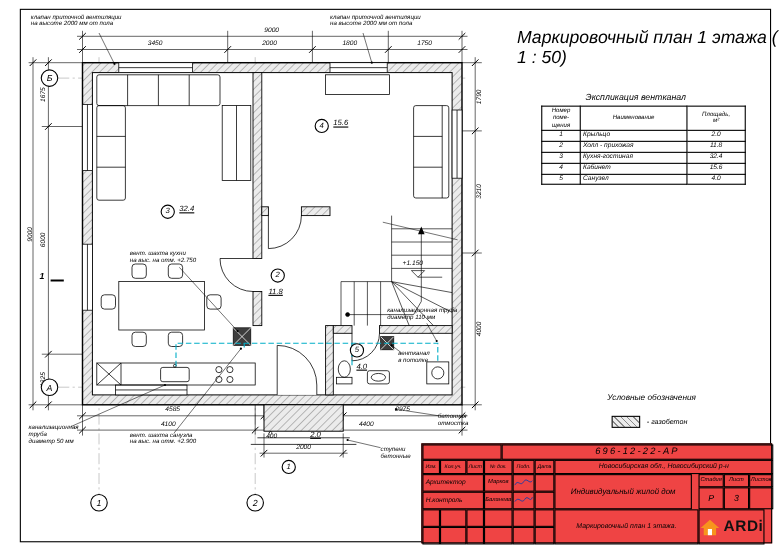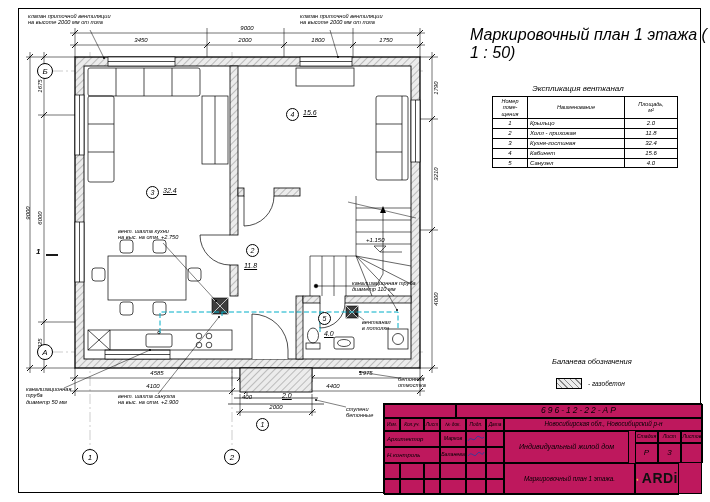--- a/index.html
+++ b/index.html
@@ -335,25 +335,25 @@
       <td>15.6</td>
     </tr>
     <tr>
       <td>5</td>
       <td class="nm">Санузел</td>
       <td>4.0</td>
     </tr>
   </tbody>
 </table>
 
-<div class="t" style="left:552px;top:358px;font-size:7.5px">Баланева обозначения</div>
+<div class="t" style="left:552px;top:358px;font-size:7.5px">Условные обозначения</div>
 <div class="abs" style="left:556px;top:378px;width:26px;height:11px;border:0.9px solid #000;box-sizing:border-box;background:repeating-linear-gradient(45deg,#ececec 0 3px,#8a8a8a 3px 4px)"></div>
 <div class="t" style="left:588px;top:380px;font-size:6.5px">- газобетон</div>
 
-<div class="abs" style="left:383px;top:403px;width:319px;height:91px;border:1.4px solid #000;box-sizing:border-box;background:#be185d">
+<div class="abs" style="left:383px;top:403px;width:319px;height:91px;border:1.4px solid #000;box-sizing:border-box;background:#ef4444">
 
   <div class="tbc" style="left:0;top:0;width:72px;height:14px"></div>
   <div class="tbc" style="left:72px;top:0;width:247px;height:14px;font-size:8.5px;letter-spacing:2px">696-12-22-АР</div>
 
   <div class="tbc" style="left:0;top:14px;width:16px;height:13px;font-size:4.8px">Изм.</div>
   <div class="tbc" style="left:16px;top:14px;width:24px;height:13px;font-size:4.8px">Кол.уч.</div>
   <div class="tbc" style="left:40px;top:14px;width:16px;height:13px;font-size:4.8px">Лист</div>
   <div class="tbc" style="left:56px;top:14px;width:26px;height:13px;font-size:4.8px">№ док.</div>
   <div class="tbc" style="left:82px;top:14px;width:20px;height:13px;font-size:4.8px">Подп.</div>
   <div class="tbc" style="left:102px;top:14px;width:18px;height:13px;font-size:4.8px">Дата</div>
@@ -392,20 +392,20 @@
   <div class="tbc" style="left:82px;top:59px;width:20px;height:16px"></div>
   <div class="tbc" style="left:102px;top:59px;width:18px;height:16px"></div>
   <div class="tbc" style="left:0;top:75px;width:16px;height:16px"></div>
   <div class="tbc" style="left:16px;top:75px;width:24px;height:16px"></div>
   <div class="tbc" style="left:40px;top:75px;width:16px;height:16px"></div>
   <div class="tbc" style="left:56px;top:75px;width:26px;height:16px"></div>
   <div class="tbc" style="left:82px;top:75px;width:20px;height:16px"></div>
   <div class="tbc" style="left:102px;top:75px;width:18px;height:16px"></div>
 
   <div class="tbc" style="left:120px;top:59px;width:131px;height:32px;font-size:6.3px">Маркировочный план 1 этажа.</div>
-  <div class="tbc" style="left:251px;top:59px;width:44px;height:32px">
+  <div class="tbc" style="left:251px;top:59px;width:60px;height:32px">
     <svg width="20" height="17" viewBox="0 0 20 17">
       <path d="M10 1 L19 9 L16 9 L16 16 L4 16 L4 9 L1 9 Z" fill="#F7941D"></path>
       <rect x="8" y="10" width="4" height="6" fill="#ffffff"></rect>
     </svg>
     <span class="logo-text">ARDi</span>
   </div>
 </div>
 
 </body></html>

